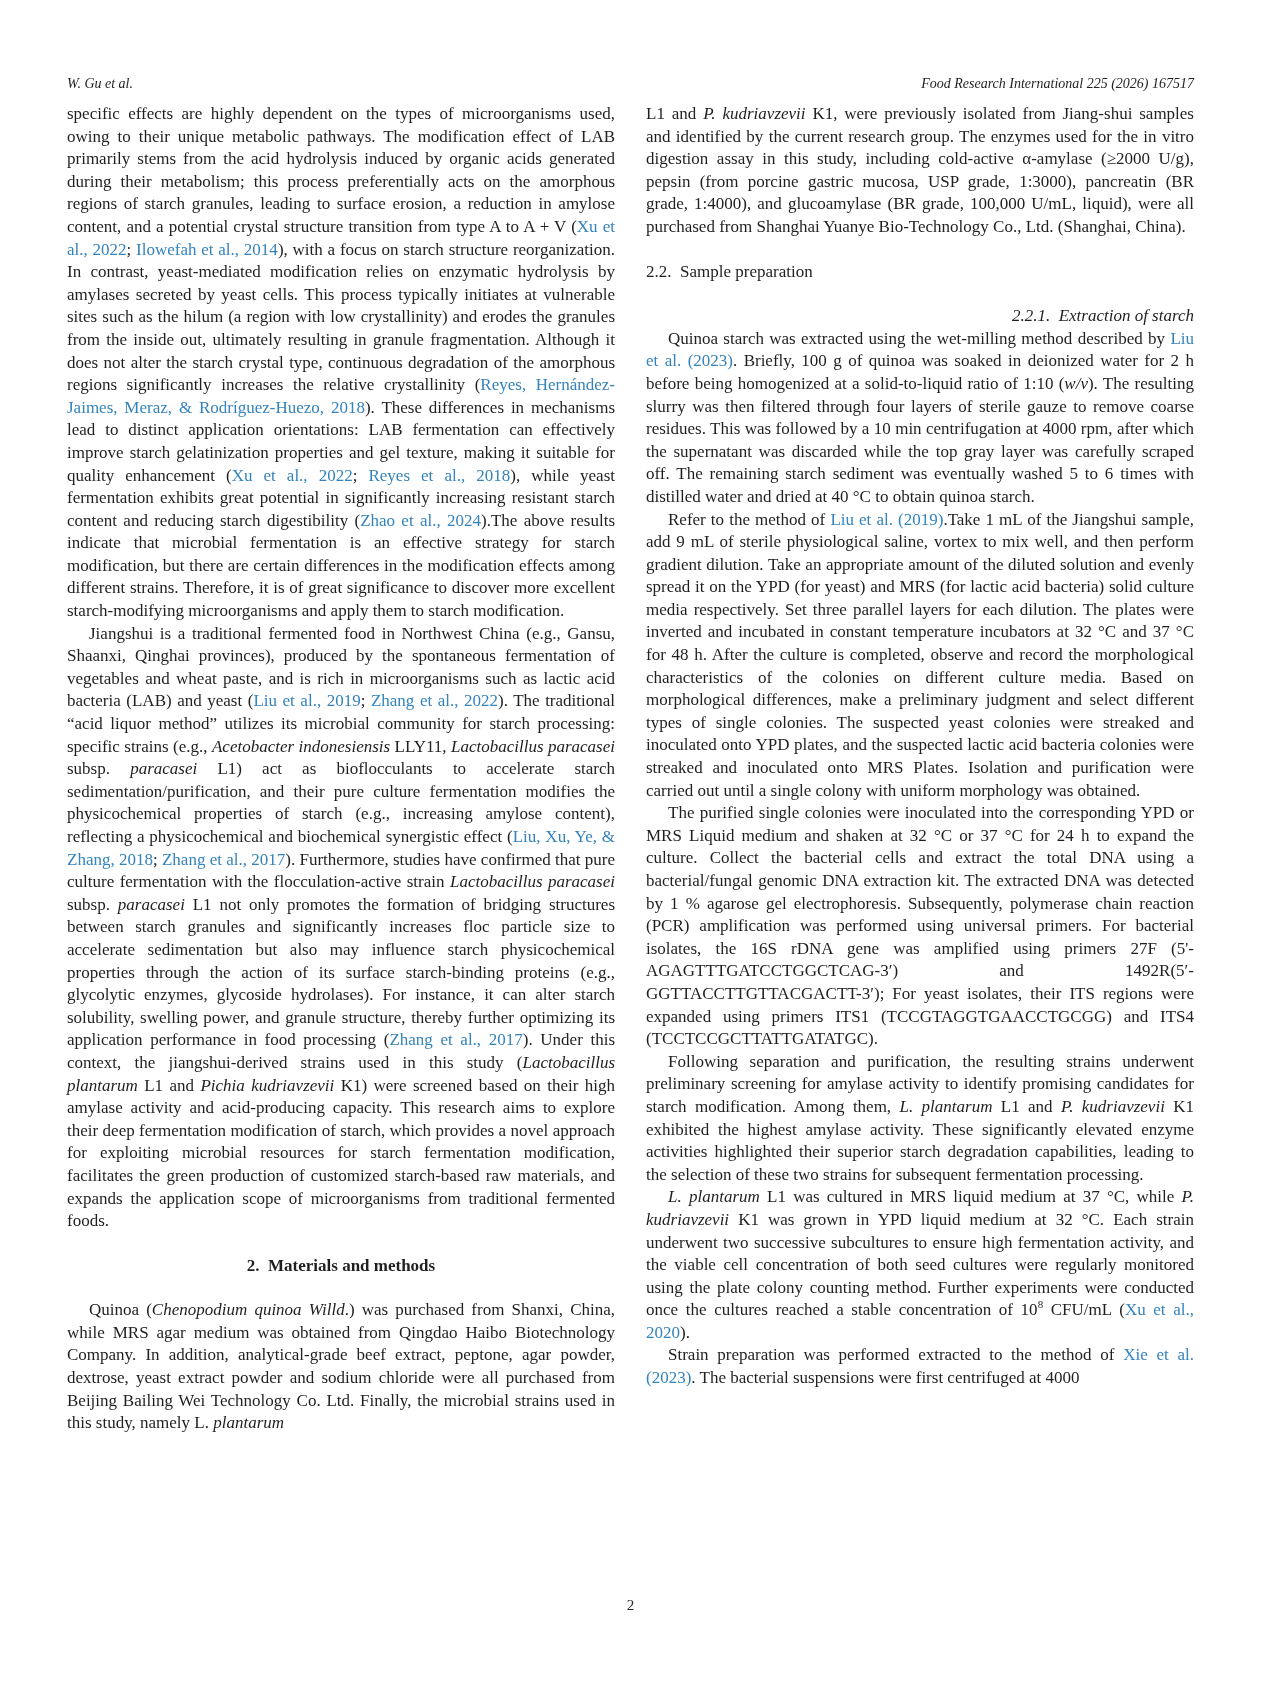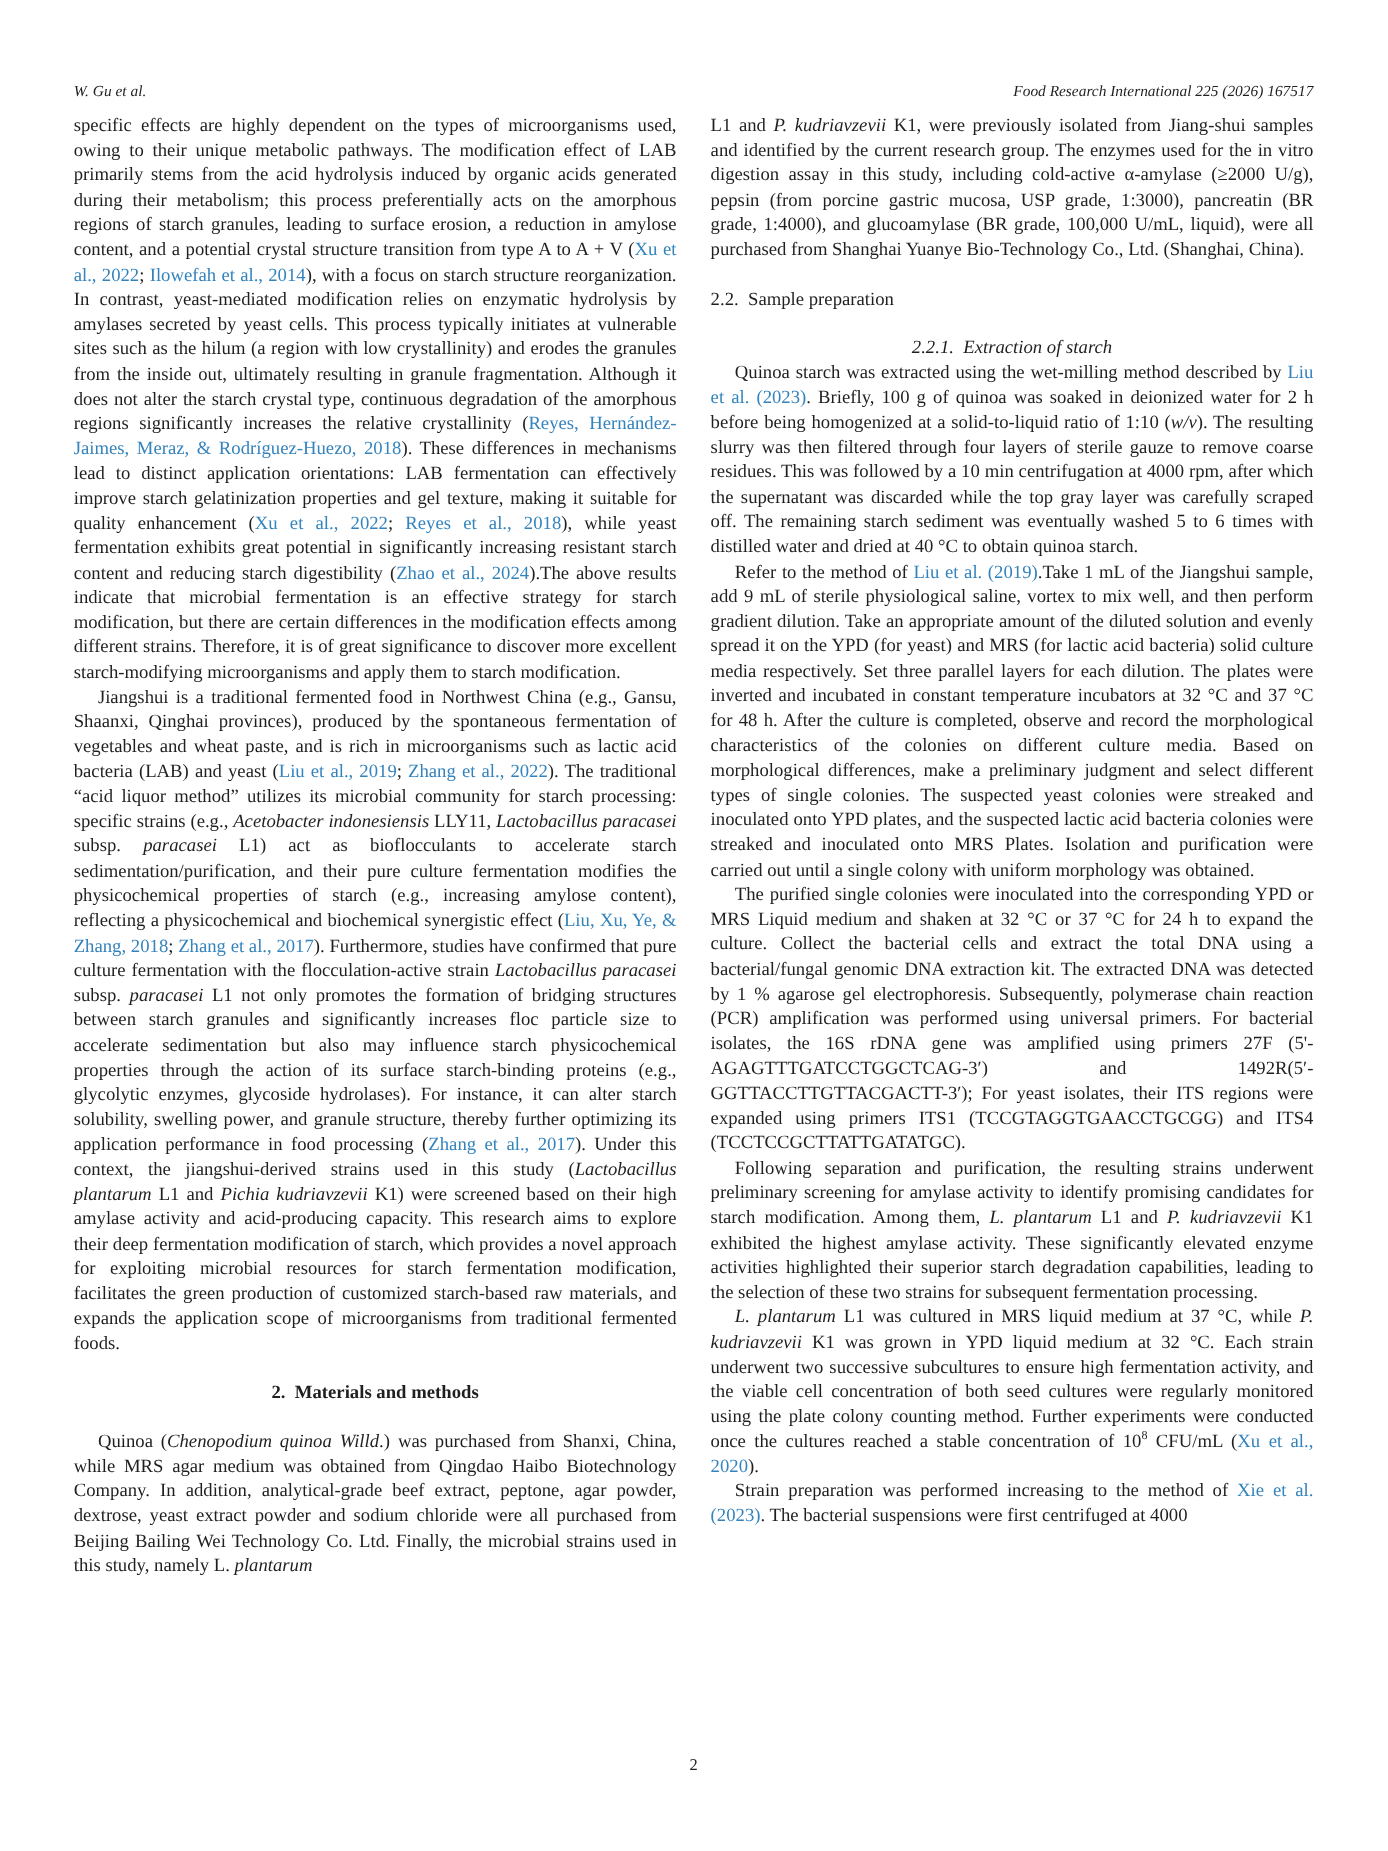--- a/index.html
+++ b/index.html
@@ -46,21 +46,21 @@
     text-align: center;
   }
   .h2 {
     margin: 22px 0 22px 0;
     text-align: left;
     font-weight: normal;
   }
   .h3 {
     font-style: italic;
     margin: 20px 0 0 0;
-    text-align: center;
+    text-align: right;
     font-weight: normal;
   }
   span.i { font-style: italic; }
   span.a { color: var(--link-blue, #3383bd); cursor: pointer; }
   span.sup {
     vertical-align: super;
     font-size: 11px;
     line-height: 0;
   }
   .page-footer {
@@ -91,20 +91,20 @@
 
   <div class="col col-right">
       <div class="p"><span>L1 and </span><span class="i">P. kudriavzevii</span><span> K1, were previously isolated from Jiang-shui samples and identified by the current research group. The enzymes used for the in vitro digestion assay in this study, including cold-active α-amylase (≥2000 U/g), pepsin (from porcine gastric mucosa, USP grade, 1:3000), pancreatin (BR grade, 1:4000), and glucoamylase (BR grade, 100,000 U/mL, liquid), were all purchased from Shanghai Yuanye Bio-Technology Co., Ltd. (Shanghai, China).</span></div>
       <div class="h2"><span>2.2. Sample preparation</span></div>
       <div class="h3"><span>2.2.1. Extraction of starch</span></div>
       <div class="p ind"><span>Quinoa starch was extracted using the wet-milling method described by </span><span class="a">Liu et al. (2023)</span><span>. Briefly, 100 g of quinoa was soaked in deionized water for 2 h before being homogenized at a solid-to-liquid ratio of 1:10 (</span><span class="i">w/v</span><span>). The resulting slurry was then filtered through four layers of sterile gauze to remove coarse residues. This was followed by a 10 min centrifugation at 4000 rpm, after which the supernatant was discarded while the top gray layer was carefully scraped off. The remaining starch sediment was eventually washed 5 to 6 times with distilled water and dried at 40 °C to obtain quinoa starch.</span></div>
       <div class="p ind"><span>Refer to the method of </span><span class="a">Liu et al. (2019)</span><span>.Take 1 mL of the Jiangshui sample, add 9 mL of sterile physiological saline, vortex to mix well, and then perform gradient dilution. Take an appropriate amount of the diluted solution and evenly spread it on the YPD (for yeast) and MRS (for lactic acid bacteria) solid culture media respectively. Set three parallel layers for each dilution. The plates were inverted and incubated in constant temperature incubators at 32 °C and 37 °C for 48 h. After the culture is completed, observe and record the morphological characteristics of the colonies on different culture media. Based on morphological differences, make a preliminary judgment and select different types of single colonies. The suspected yeast colonies were streaked and inoculated onto YPD plates, and the suspected lactic acid bacteria colonies were streaked and inoculated onto MRS Plates. Isolation and purification were carried out until a single colony with uniform morphology was obtained.</span></div>
       <div class="p ind"><span>The purified single colonies were inoculated into the corresponding YPD or MRS Liquid medium and shaken at 32 °C or 37 °C for 24 h to expand the culture. Collect the bacterial cells and extract the total DNA using a bacterial/fungal genomic DNA extraction kit. The extracted DNA was detected by 1 % agarose gel electrophoresis. Subsequently, polymerase chain reaction (PCR) amplification was performed using universal primers. For bacterial isolates, the 16S rDNA gene was amplified using primers 27F (5'-AGAGTTTGATCCTGGCTCAG-3′) and 1492R(5′-GGTTACCTTGTTACGACTT-3′); For yeast isolates, their ITS regions were expanded using primers ITS1 (TCCGTAGGTGAACCTGCGG) and ITS4 (TCCTCCGCTTATTGATATGC).</span></div>
       <div class="p ind"><span>Following separation and purification, the resulting strains underwent preliminary screening for amylase activity to identify promising candidates for starch modification. Among them, </span><span class="i">L. plantarum</span><span> L1 and </span><span class="i">P. kudriavzevii</span><span> K1 exhibited the highest amylase activity. These significantly elevated enzyme activities highlighted their superior starch degradation capabilities, leading to the selection of these two strains for subsequent fermentation processing.</span></div>
       <div class="p ind"><span class="i">L. plantarum</span><span> L1 was cultured in MRS liquid medium at 37 °C, while </span><span class="i">P. kudriavzevii</span><span> K1 was grown in YPD liquid medium at 32 °C. Each strain underwent two successive subcultures to ensure high fermentation activity, and the viable cell concentration of both seed cultures were regularly monitored using the plate colony counting method. Further experiments were conducted once the cultures reached a stable concentration of 10</span><span class="sup">8</span><span> CFU/mL (</span><span class="a">Xu et al., 2020</span><span>).</span></div>
-      <div class="p ind"><span>Strain preparation was performed increasing to the method of </span><span class="a">Xie et al. (2023)</span><span>. The bacterial suspensions were first centrifuged at 4000</span></div>
+      <div class="p ind"><span>Strain preparation was performed extracted to the method of </span><span class="a">Xie et al. (2023)</span><span>. The bacterial suspensions were first centrifuged at 4000</span></div>
     </div>
 
   <div class="page-footer">
     <span>2</span>
   </div>
 
 </div>
 
 </body></html>

